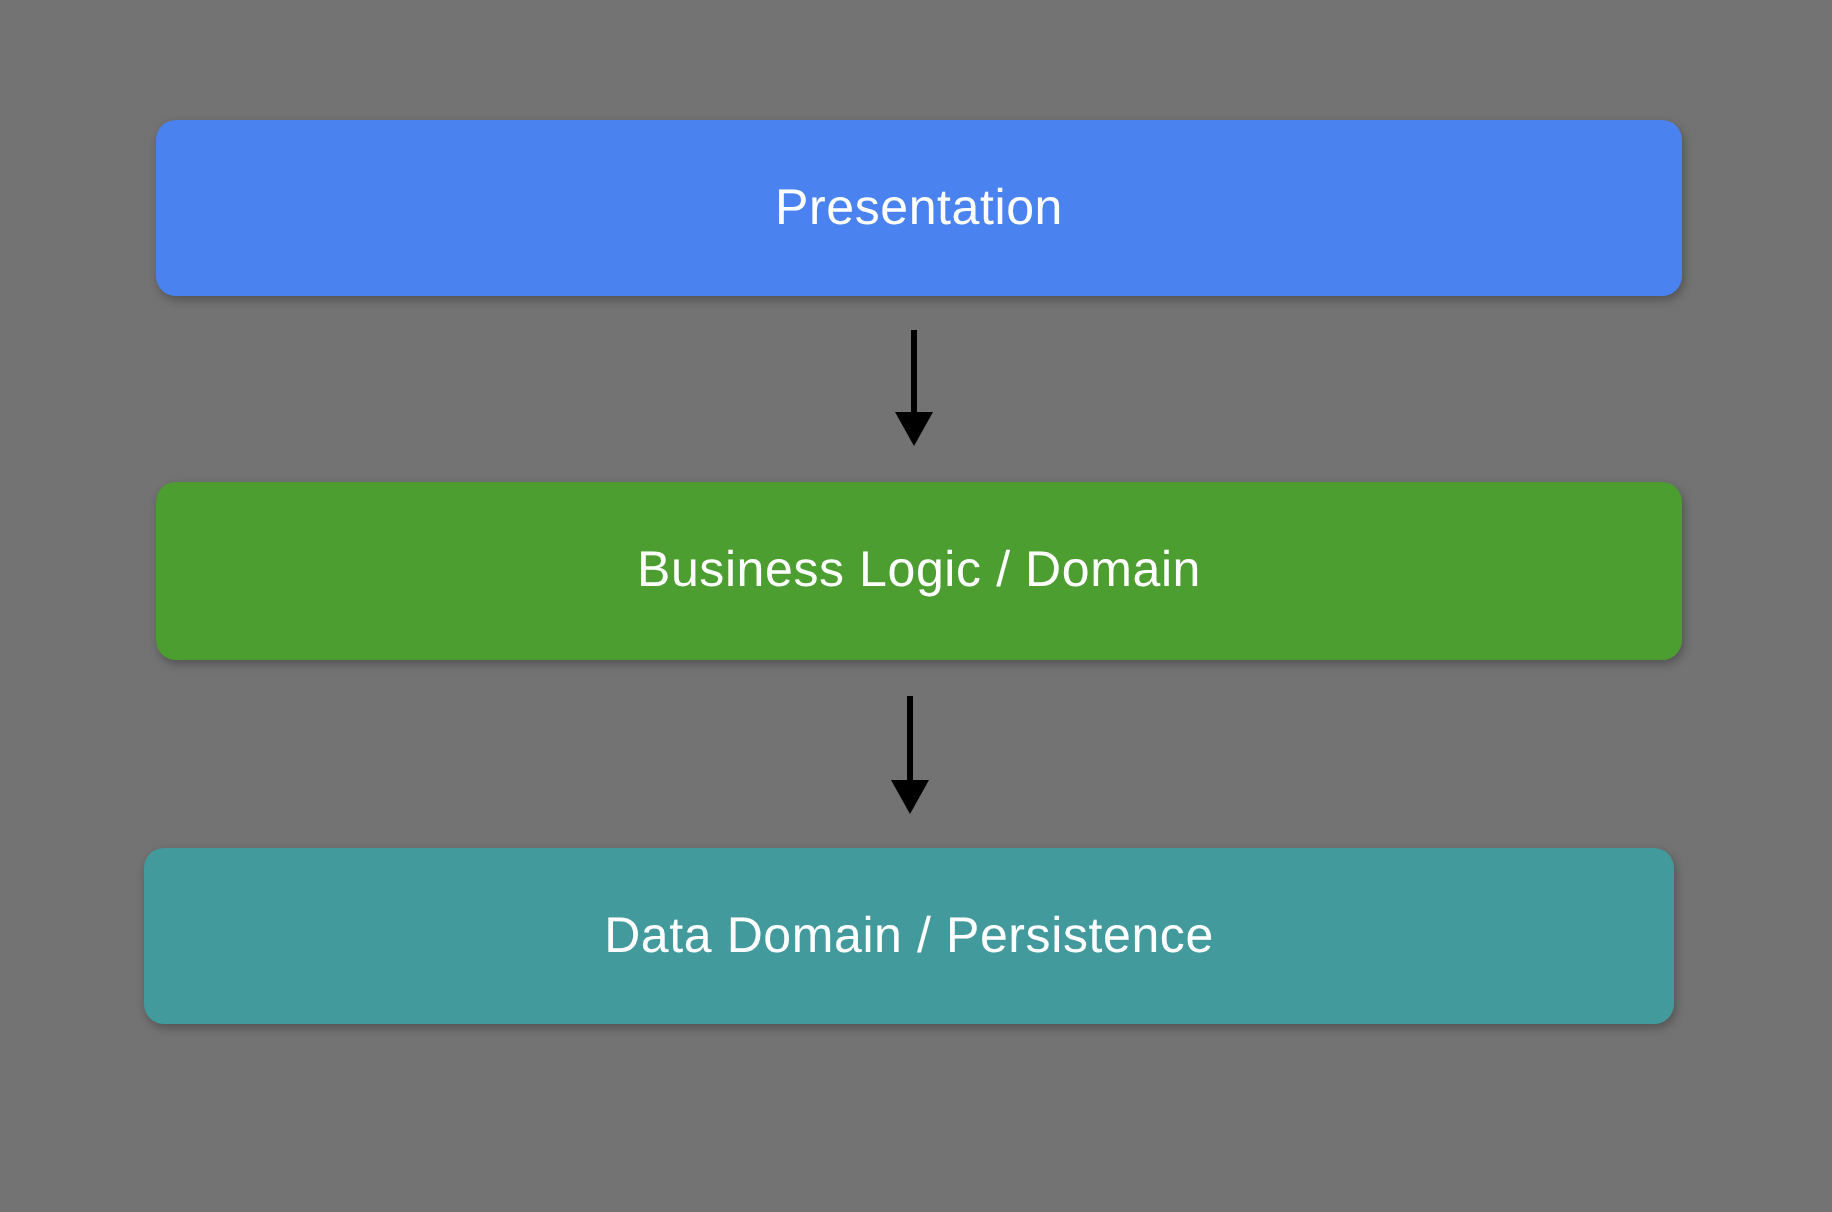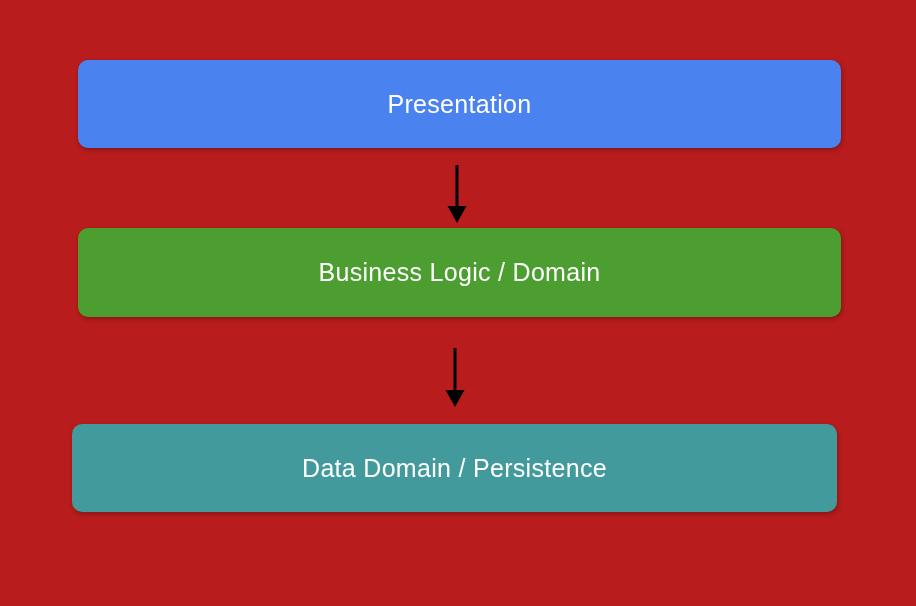--- a/index.html
+++ b/index.html
@@ -6,21 +6,21 @@
     margin: 0;
     padding: 0;
   }
   body {
     font-family: "Liberation Sans", "DejaVu Sans", sans-serif;
   }
   .canvas {
     position: relative;
     width: 916px;
     height: 606px;
-    background: #b91c1c;
+    background: #737373;
     overflow: hidden;
   }
   .layer-box {
     position: absolute;
     border-radius: 10px;
     box-shadow: 1px 2px 5px rgba(0,0,0,0.28);
     display: flex;
     align-items: center;
     justify-content: center;
   }
@@ -33,21 +33,21 @@
     white-space: nowrap;
   }
   .box-presentation {
     left: 78px;
     top: 60px;
     width: 763px;
     height: 88px;
   }
   .box-business {
     left: 78px;
-    top: 228px;
+    top: 241px;
     width: 763px;
     height: 89px;
   }
   .box-data {
     left: 72px;
     top: 424px;
     width: 765px;
     height: 88px;
   }
   .arrow {

